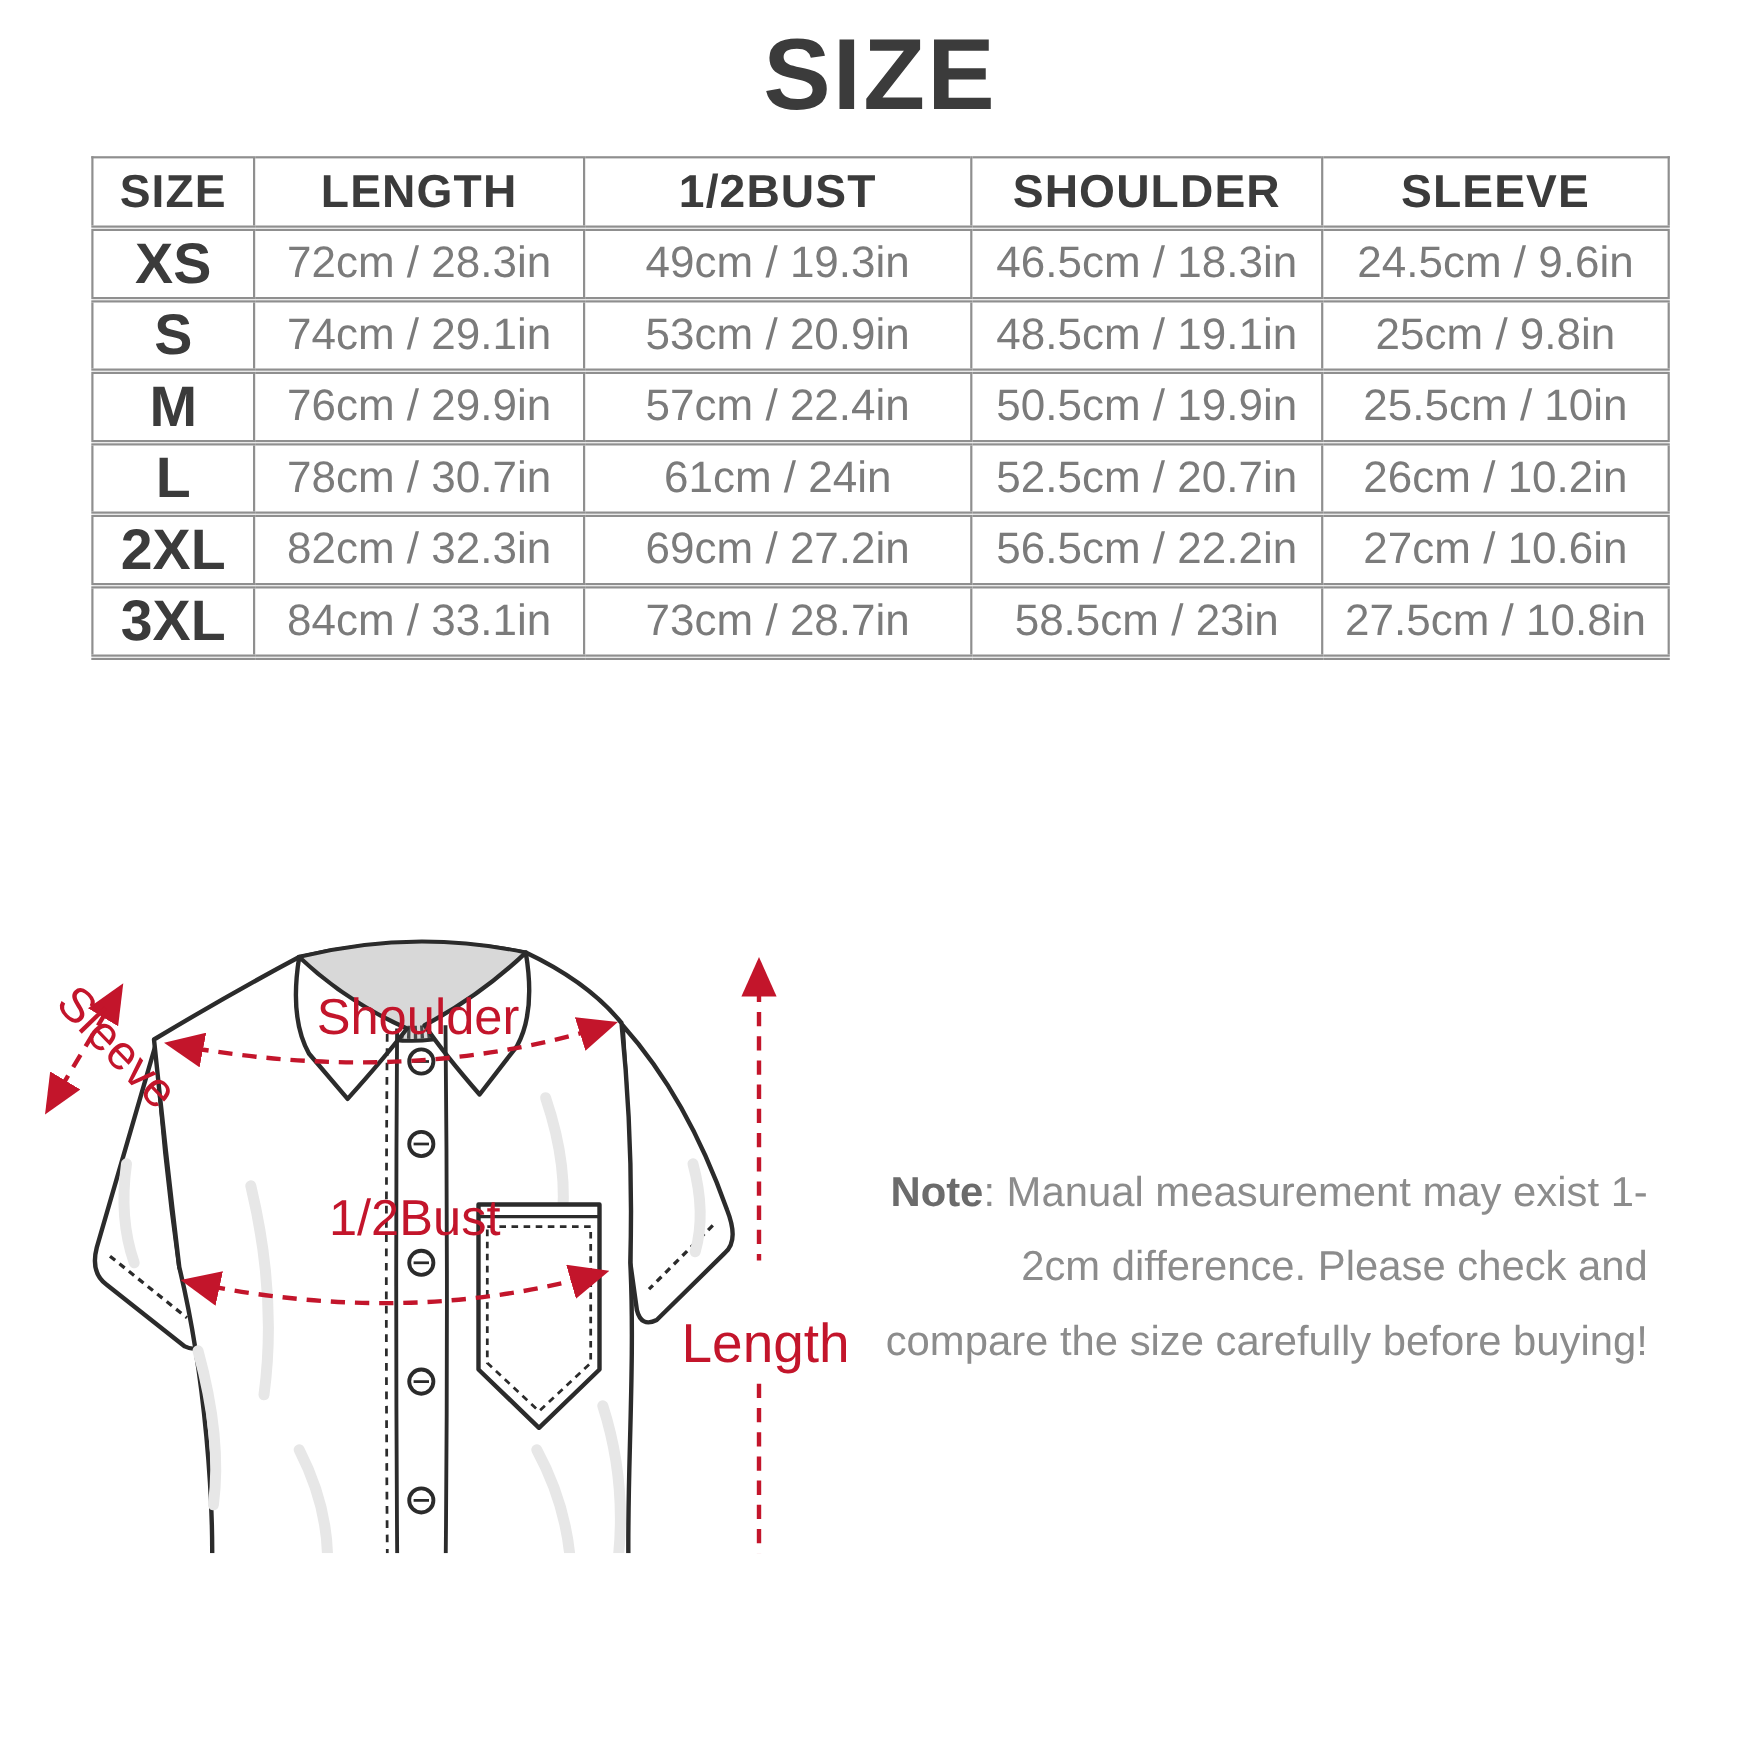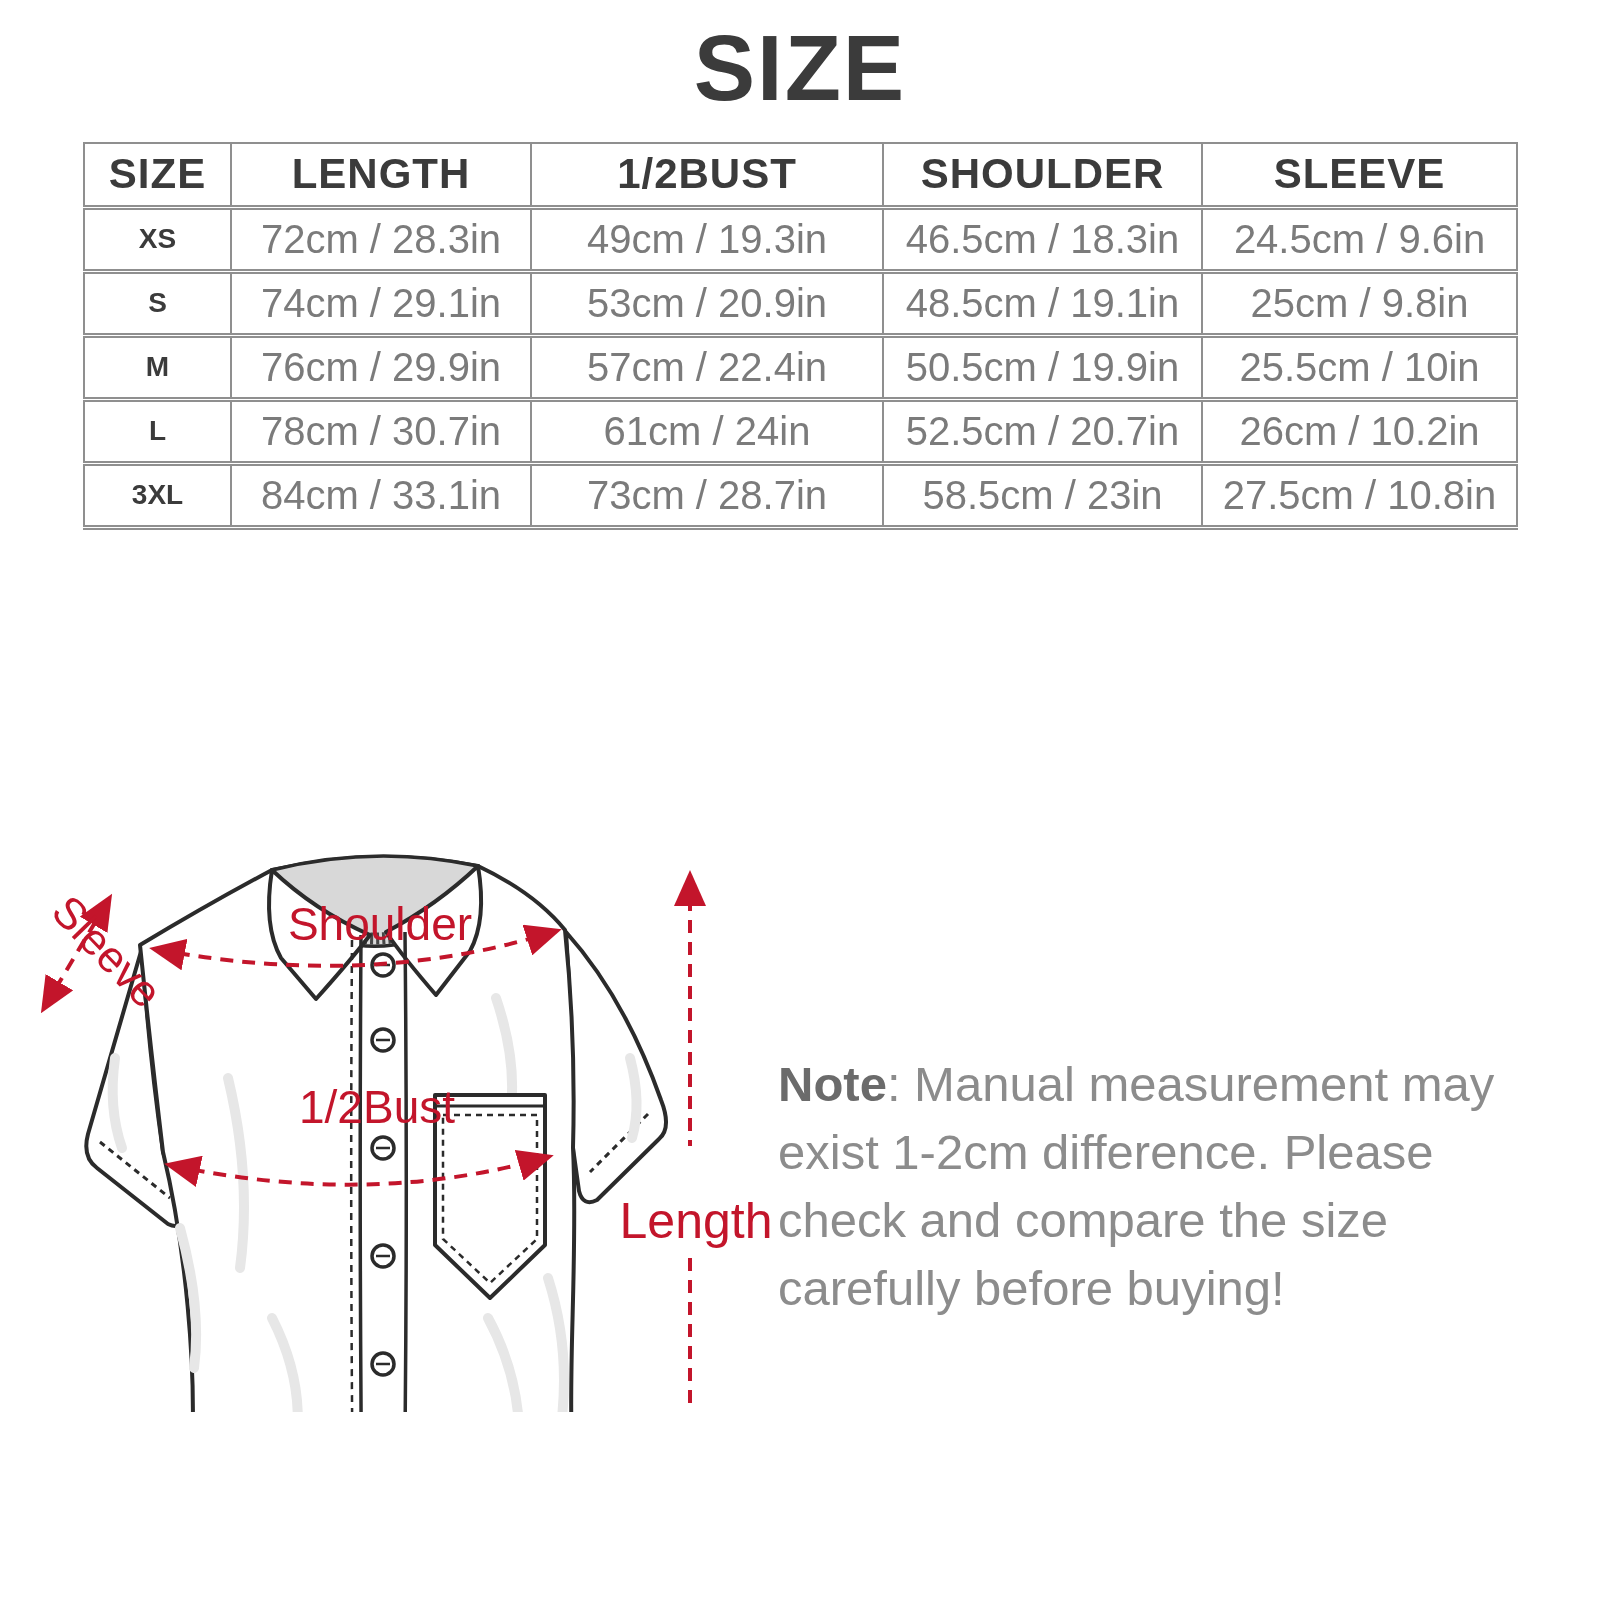--- a/index.html
+++ b/index.html
@@ -10,24 +10,24 @@
   table.size-table{position:absolute;left:83px;top:142px;width:1433px;
          border-collapse:collapse;table-layout:fixed;background:#fff;
          border:2px solid #8f8f8f;}
   table.size-table th, table.size-table td{
          border-left:2px solid #8f8f8f;
          border-bottom:5px double #8f8f8f;
          text-align:center;vertical-align:middle;padding:0;}
   table.size-table th:first-child, table.size-table td:first-child{border-left:none;}
   table.size-table tr{height:64px;}
   th.hdr{font-size:42px;font-weight:bold;color:#3b3b3b;letter-spacing:1px;}
-  td.size-cell{font-size:28px;font-weight:bold;color:#3b3b3b;}
+  td.size-cell{font-size:52px;font-weight:bold;color:#3b3b3b;}
   td.val-cell{font-size:40px;font-weight:normal;color:#7b7b7b;margin-left:12px;}
   .note{position:absolute;left:778px;top:1050px;width:720px;
-        font-size:49px;line-height:68px;color:#8c8c8c;}
+        font-size:38px;line-height:68px;color:#8c8c8c;text-align:right;}
   .note b{color:#6b6b6b;}
   svg text.red-label{fill:#c3152b;font-family:"Liberation Sans","DejaVu Sans",sans-serif;}
 </style>
 </head>
 <body>
 
 <div class="page">
 
   <div class="title">SIZE</div>
 
@@ -69,20 +69,27 @@
         <td class="val-cell">57cm / 22.4in</td>
         <td class="val-cell">50.5cm / 19.9in</td>
         <td class="val-cell">25.5cm / 10in</td>
       </tr>
       <tr>
         <td class="size-cell">L</td>
         <td class="val-cell">78cm / 30.7in</td>
         <td class="val-cell">61cm / 24in</td>
         <td class="val-cell">52.5cm / 20.7in</td>
         <td class="val-cell">26cm / 10.2in</td>
+      </tr>
+      <tr>
+        <td class="size-cell">2XL</td>
+        <td class="val-cell">82cm / 32.3in</td>
+        <td class="val-cell">69cm / 27.2in</td>
+        <td class="val-cell">56.5cm / 22.2in</td>
+        <td class="val-cell">27cm / 10.6in</td>
       </tr>
       <tr>
         <td class="size-cell">3XL</td>
         <td class="val-cell">84cm / 33.1in</td>
         <td class="val-cell">73cm / 28.7in</td>
         <td class="val-cell">58.5cm / 23in</td>
         <td class="val-cell">27.5cm / 10.8in</td>
       </tr>
     </tbody>
   </table>

